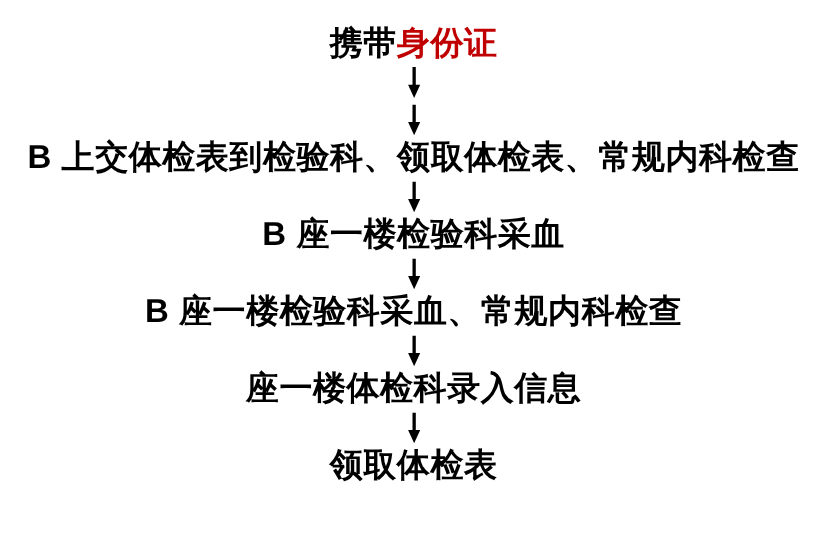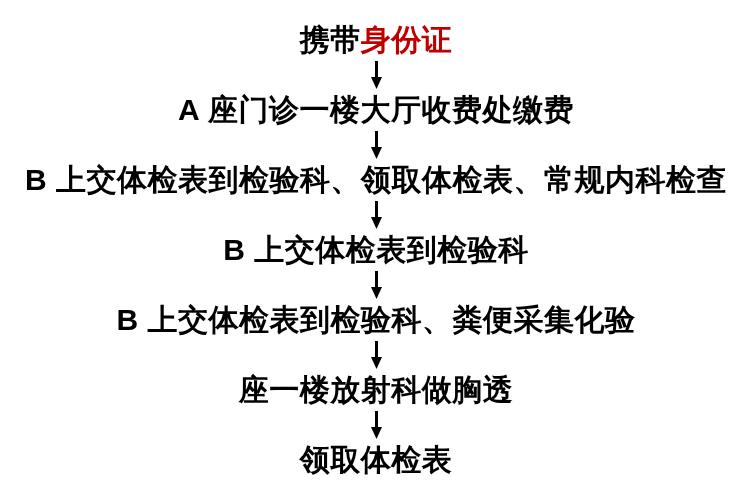--- a/index.html
+++ b/index.html
@@ -56,57 +56,56 @@
       <span>携带</span><span class="hl">身份证</span>
     </div>
 
     <div class="arrow">
       <svg width="15" height="28" viewBox="0 0 15 28" aria-hidden="true">
         <line x1="7.5" y1="0" x2="7.5" y2="18" stroke="#000000" stroke-width="3"></line>
         <polygon points="2,16 13,16 7.5,28" fill="#000000"></polygon>
       </svg>
     </div>
 
-    <div class="step">A 座门诊一楼大厅收费处缴费</div>
 
     <div class="arrow">
       <svg width="15" height="28" viewBox="0 0 15 28" aria-hidden="true">
         <line x1="7.5" y1="0" x2="7.5" y2="18" stroke="#000000" stroke-width="3"></line>
         <polygon points="2,16 13,16 7.5,28" fill="#000000"></polygon>
       </svg>
     </div>
 
     <div class="step">B 上交体检表到检验科、领取体检表、常规内科检查</div>
 
     <div class="arrow">
       <svg width="15" height="28" viewBox="0 0 15 28" aria-hidden="true">
         <line x1="7.5" y1="0" x2="7.5" y2="18" stroke="#000000" stroke-width="3"></line>
         <polygon points="2,16 13,16 7.5,28" fill="#000000"></polygon>
       </svg>
     </div>
 
-    <div class="step">B 上交体检表到检验科</div>
+    <div class="step">B 座一楼检验科采血</div>
 
     <div class="arrow">
       <svg width="15" height="28" viewBox="0 0 15 28" aria-hidden="true">
         <line x1="7.5" y1="0" x2="7.5" y2="18" stroke="#000000" stroke-width="3"></line>
         <polygon points="2,16 13,16 7.5,28" fill="#000000"></polygon>
       </svg>
     </div>
 
-    <div class="step">B 上交体检表到检验科、粪便采集化验</div>
+    <div class="step">B 座一楼检验科采血、常规内科检查</div>
 
     <div class="arrow">
       <svg width="15" height="28" viewBox="0 0 15 28" aria-hidden="true">
         <line x1="7.5" y1="0" x2="7.5" y2="18" stroke="#000000" stroke-width="3"></line>
         <polygon points="2,16 13,16 7.5,28" fill="#000000"></polygon>
       </svg>
     </div>
 
-    <div class="step">座一楼放射科做胸透</div>
+    <div class="step">座一楼体检科录入信息</div>
 
     <div class="arrow">
       <svg width="15" height="28" viewBox="0 0 15 28" aria-hidden="true">
         <line x1="7.5" y1="0" x2="7.5" y2="18" stroke="#000000" stroke-width="3"></line>
         <polygon points="2,16 13,16 7.5,28" fill="#000000"></polygon>
       </svg>
     </div>
 
     <div class="step">领取体检表</div>
 

